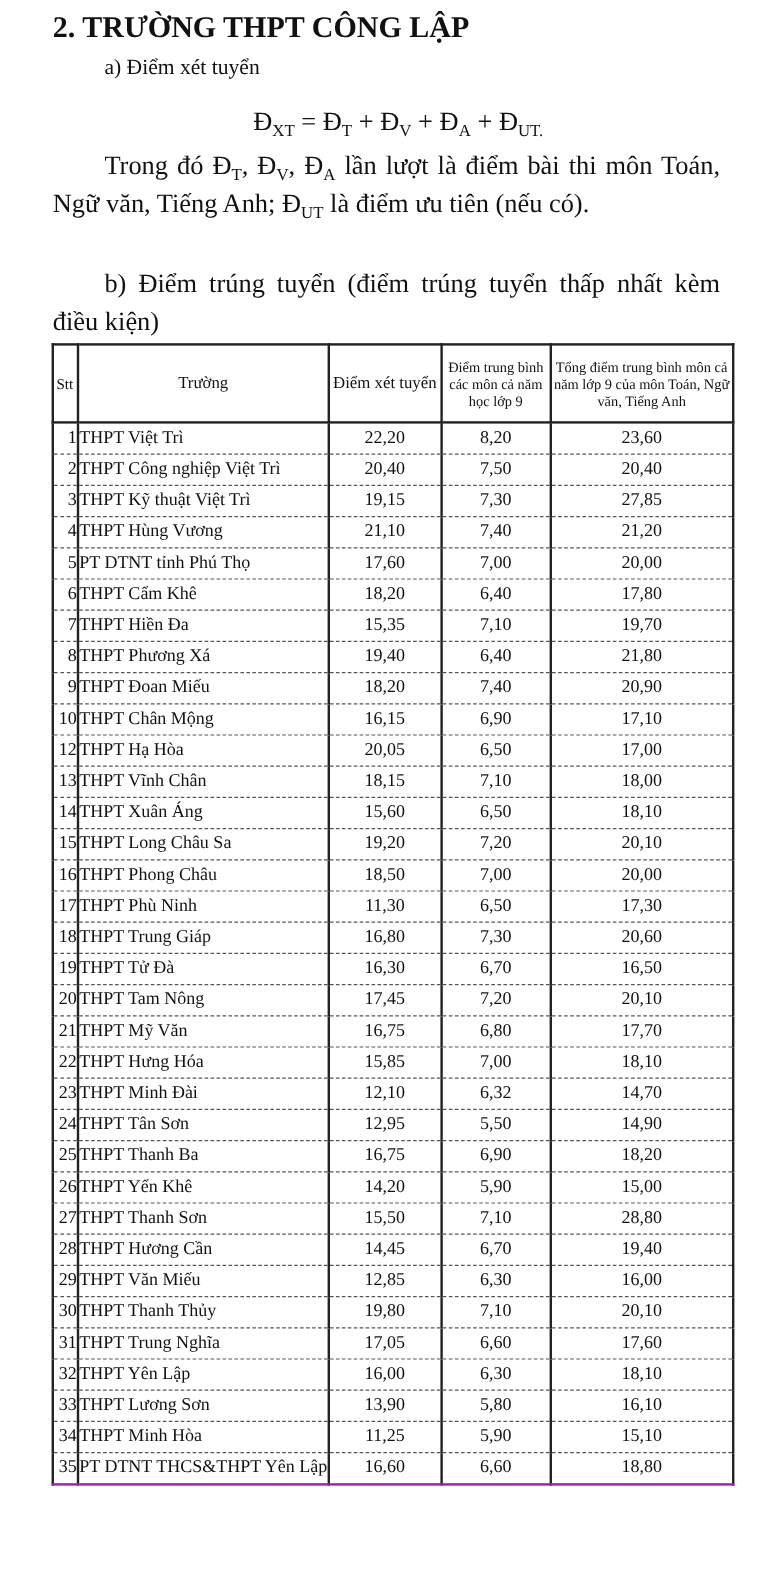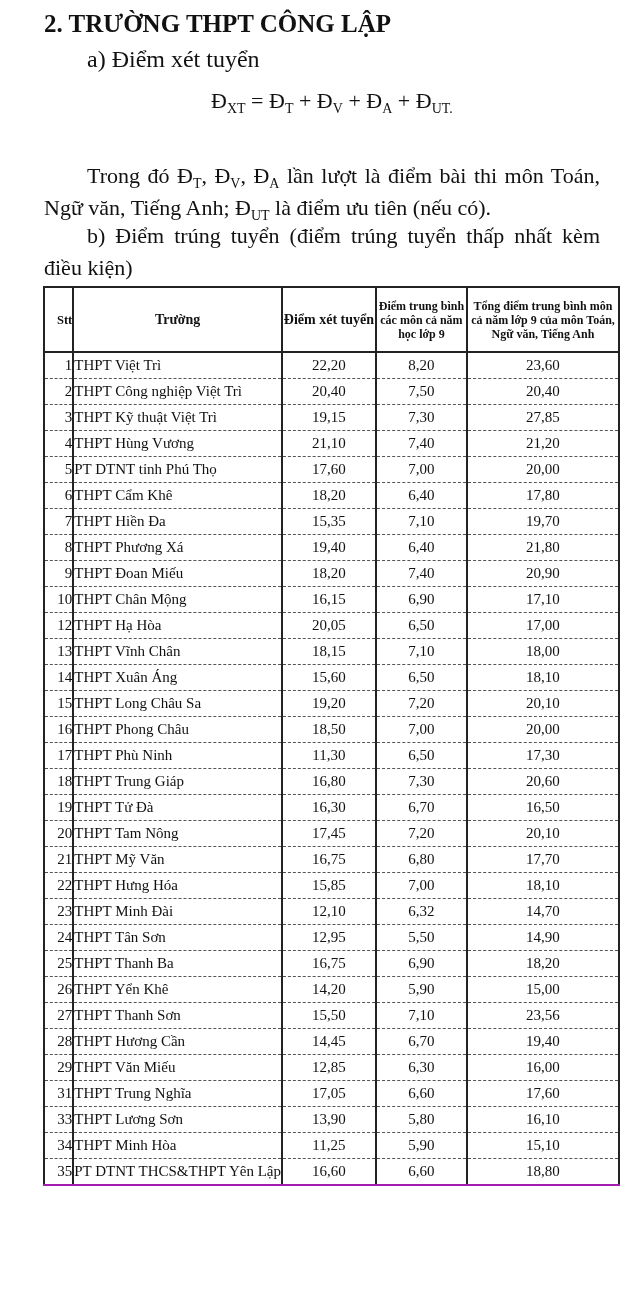--- a/index.html
+++ b/index.html
@@ -4,47 +4,47 @@
 <style>
   html, body { margin: 0; padding: 0; background: #ffffff; }
   body {
     width: 640px; height: 1310px; overflow: hidden; position: relative;
     font-family: "Liberation Serif", "DejaVu Serif", serif; color: #111;
   }
   .heading {
     position: absolute; left: 44px; top: 10px;
     font-size: 25px; font-weight: bold; letter-spacing: 0px;
   }
-  .sub-a { position: absolute; left: 87px; top: 46px; font-size: 24px; }
+  .sub-a { position: absolute; left: 87px; top: 46px; font-size: 18px; }
   .formula { position: absolute; left: 190px; top: 88px; font-size: 22px; white-space: nowrap; margin-left: 21px; }
   .formula sub { font-size: 14px; vertical-align: -5px; }
   .para {
     position: absolute; left: 44px; width: 556px; font-size: 22px; line-height: 32px;
     text-align: justify;
   }
   .para sub { font-size: 14px; vertical-align: -5px; line-height: 0; }
-  .p1 { top: 122px; text-indent: 43px; margin-top: 38px; }
+  .p1 { top: 122px; text-indent: 43px; }
   .p2 { top: 220px; text-indent: 43px; }
 
   table.scores {
     position: absolute; left: 43px; top: 286px;
     border-collapse: collapse; table-layout: fixed;
     font-family: "Liberation Serif", serif;
   }
   table.scores th, table.scores td {
     border-left: 2px solid #222; border-right: 2px solid #222;
     padding: 0; overflow: hidden; white-space: nowrap;
   }
   table.scores th {
     border-top: 2px solid #222; border-bottom: 2px solid #222;
-    height: 63px; font-size: 12px; font-weight: bold; line-height: 14px;
+    height: 63px; font-size: 12px; font-weight: normal; line-height: 14px;
     white-space: normal; text-align: center; vertical-align: middle;
   }
   table.scores th.big { font-size: 14px; }
-  table.scores th.stt { font-size: 12.5px; text-align: left; padding-left: 12px; }
+  table.scores th.stt { font-size: 12.5px; text-align: left; padding-left: 2px; }
   table.scores td {
     height: 25px; font-size: 15px; border-bottom: 1px dashed #555;
     vertical-align: middle;
   }
   table.scores tr:last-child td { border-bottom: 2px solid #a21caf; }
   td.c-stt { text-align: right; padding-right: 2px; }
   td.c-name { text-align: left; padding-left: 2px; }
   td.c-num { text-align: center; }
 </style>
 </head>
@@ -250,44 +250,58 @@
         <td class="c-name">THPT Yển Khê</td>
         <td class="c-num">14,20</td>
         <td class="c-num">5,90</td>
         <td class="c-num">15,00</td>
       </tr>
       <tr>
         <td class="c-stt">27</td>
         <td class="c-name">THPT Thanh Sơn</td>
         <td class="c-num">15,50</td>
         <td class="c-num">7,10</td>
-        <td class="c-num">23,56</td>
+        <td class="c-num">28,80</td>
       </tr>
       <tr>
         <td class="c-stt">28</td>
         <td class="c-name">THPT Hương Cần</td>
         <td class="c-num">14,45</td>
         <td class="c-num">6,70</td>
         <td class="c-num">19,40</td>
       </tr>
       <tr>
         <td class="c-stt">29</td>
         <td class="c-name">THPT Văn Miếu</td>
         <td class="c-num">12,85</td>
         <td class="c-num">6,30</td>
         <td class="c-num">16,00</td>
       </tr>
       <tr>
+        <td class="c-stt">30</td>
+        <td class="c-name">THPT Thanh Thủy</td>
+        <td class="c-num">19,80</td>
+        <td class="c-num">7,10</td>
+        <td class="c-num">20,10</td>
+      </tr>
+      <tr>
         <td class="c-stt">31</td>
         <td class="c-name">THPT Trung Nghĩa</td>
         <td class="c-num">17,05</td>
         <td class="c-num">6,60</td>
         <td class="c-num">17,60</td>
       </tr>
       <tr>
+        <td class="c-stt">32</td>
+        <td class="c-name">THPT Yên Lập</td>
+        <td class="c-num">16,00</td>
+        <td class="c-num">6,30</td>
+        <td class="c-num">18,10</td>
+      </tr>
+      <tr>
         <td class="c-stt">33</td>
         <td class="c-name">THPT Lương Sơn</td>
         <td class="c-num">13,90</td>
         <td class="c-num">5,80</td>
         <td class="c-num">16,10</td>
       </tr>
       <tr>
         <td class="c-stt">34</td>
         <td class="c-name">THPT Minh Hòa</td>
         <td class="c-num">11,25</td>

